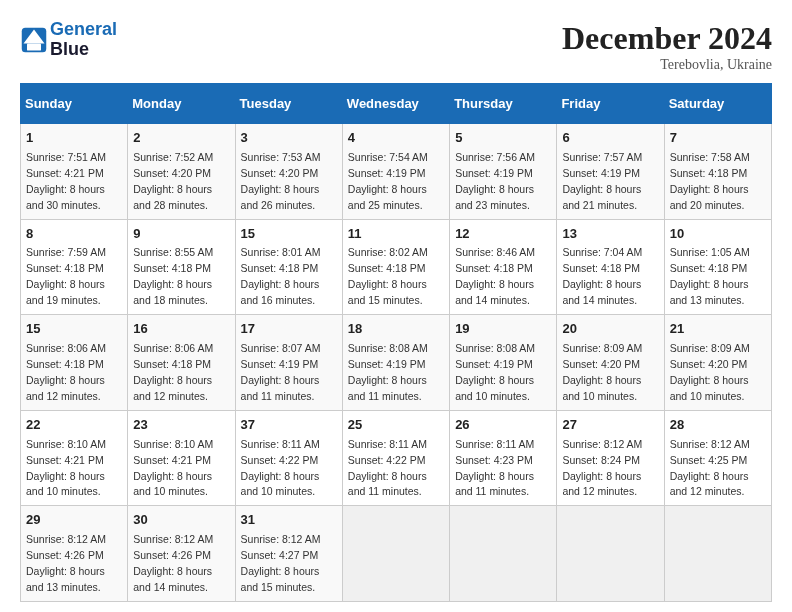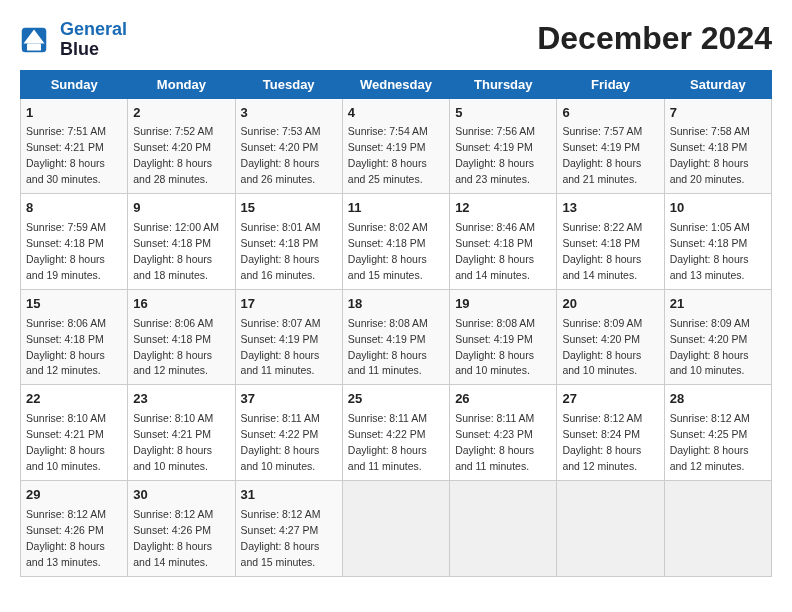--- a/index.html
+++ b/index.html
@@ -12,57 +12,58 @@
     }
     .header {
       display: flex;
       justify-content: space-between;
       align-items: flex-start;
       margin-bottom: 10px;
     }
     .logo {
       display: flex;
       align-items: center;
-      gap: 12px;
+      gap: 2px;
     }
     .logo-text {
       font-size: 18px;
       font-weight: bold;
       color: #1a1a2e;
       line-height: 1.1;
     }
     .logo-text span {
       color: #1a6bb5;
     }
     .logo-icon {
       width: 28px;
       height: 28px;
     }
     .title-block {
       text-align: right;
+      font-family: Liberation Serif, serif;
     }
     .month-year {
       font-size: 32px;
       font-weight: bold;
       color: #222;
     }
     .location {
       font-size: 14px;
       color: #555;
     }
     .calendar {
       width: 100%;
       border-collapse: collapse;
       font-size: 11px;
     }
     .calendar thead tr th {
       background: #1a6bb5;
       color: #fff;
-      padding: 6px 4px;
-      text-align: center;
+      padding: 12px 4px;
+      text-align: left;
       font-size: 13px;
       font-weight: bold;
       border: 1px solid #1a6bb5;
     }
     .calendar tbody tr td {
       vertical-align: top;
       padding: 5px 5px;
       border: 1px solid #ccc;
       min-width: 100px;
       min-height: 70px;
@@ -100,20 +101,21 @@
       <polygon points="16,4 28,20 4,20" fill="#fff"></polygon>
       <rect x="8" y="20" width="16" height="8" rx="1" fill="#fff"></rect>
     </svg>
     <div class="logo-text">
       <div><span>General</span></div>
       <div>Blue</div>
     </div>
   </div>
   <div class="title-block">
     <div class="month-year">December 2024</div>
+    <div class="location">Terebovlia, Ukraine</div>
   </div>
 </div>
 
 <table class="calendar">
   <thead>
     <tr>
       <th>Sunday</th>
       <th>Monday</th>
       <th>Tuesday</th>
       <th>Wednesday</th>
@@ -169,21 +171,21 @@
       </tr>
       <tr>
         <td>
         <span class="day-number">8</span>
         <span class="day-info">Sunrise: 7:59 AM</span><br>
         <span class="day-info">Sunset: 4:18 PM</span><br>
         <span class="day-info">Daylight: 8 hours and 19 minutes.</span>
       </td>
         <td>
         <span class="day-number">9</span>
-        <span class="day-info">Sunrise: 12:00 AM</span><br>
+        <span class="day-info">Sunrise: 8:55 AM</span><br>
         <span class="day-info">Sunset: 4:18 PM</span><br>
         <span class="day-info">Daylight: 8 hours and 18 minutes.</span>
       </td>
         <td>
         <span class="day-number">15</span>
         <span class="day-info">Sunrise: 8:01 AM</span><br>
         <span class="day-info">Sunset: 4:18 PM</span><br>
         <span class="day-info">Daylight: 8 hours and 16 minutes.</span>
       </td>
         <td>
@@ -193,21 +195,21 @@
         <span class="day-info">Daylight: 8 hours and 15 minutes.</span>
       </td>
         <td>
         <span class="day-number">12</span>
         <span class="day-info">Sunrise: 8:46 AM</span><br>
         <span class="day-info">Sunset: 4:18 PM</span><br>
         <span class="day-info">Daylight: 8 hours and 14 minutes.</span>
       </td>
         <td>
         <span class="day-number">13</span>
-        <span class="day-info">Sunrise: 8:22 AM</span><br>
+        <span class="day-info">Sunrise: 7:04 AM</span><br>
         <span class="day-info">Sunset: 4:18 PM</span><br>
         <span class="day-info">Daylight: 8 hours and 14 minutes.</span>
       </td>
         <td>
         <span class="day-number">10</span>
         <span class="day-info">Sunrise: 1:05 AM</span><br>
         <span class="day-info">Sunset: 4:18 PM</span><br>
         <span class="day-info">Daylight: 8 hours and 13 minutes.</span>
       </td>
       </tr>

